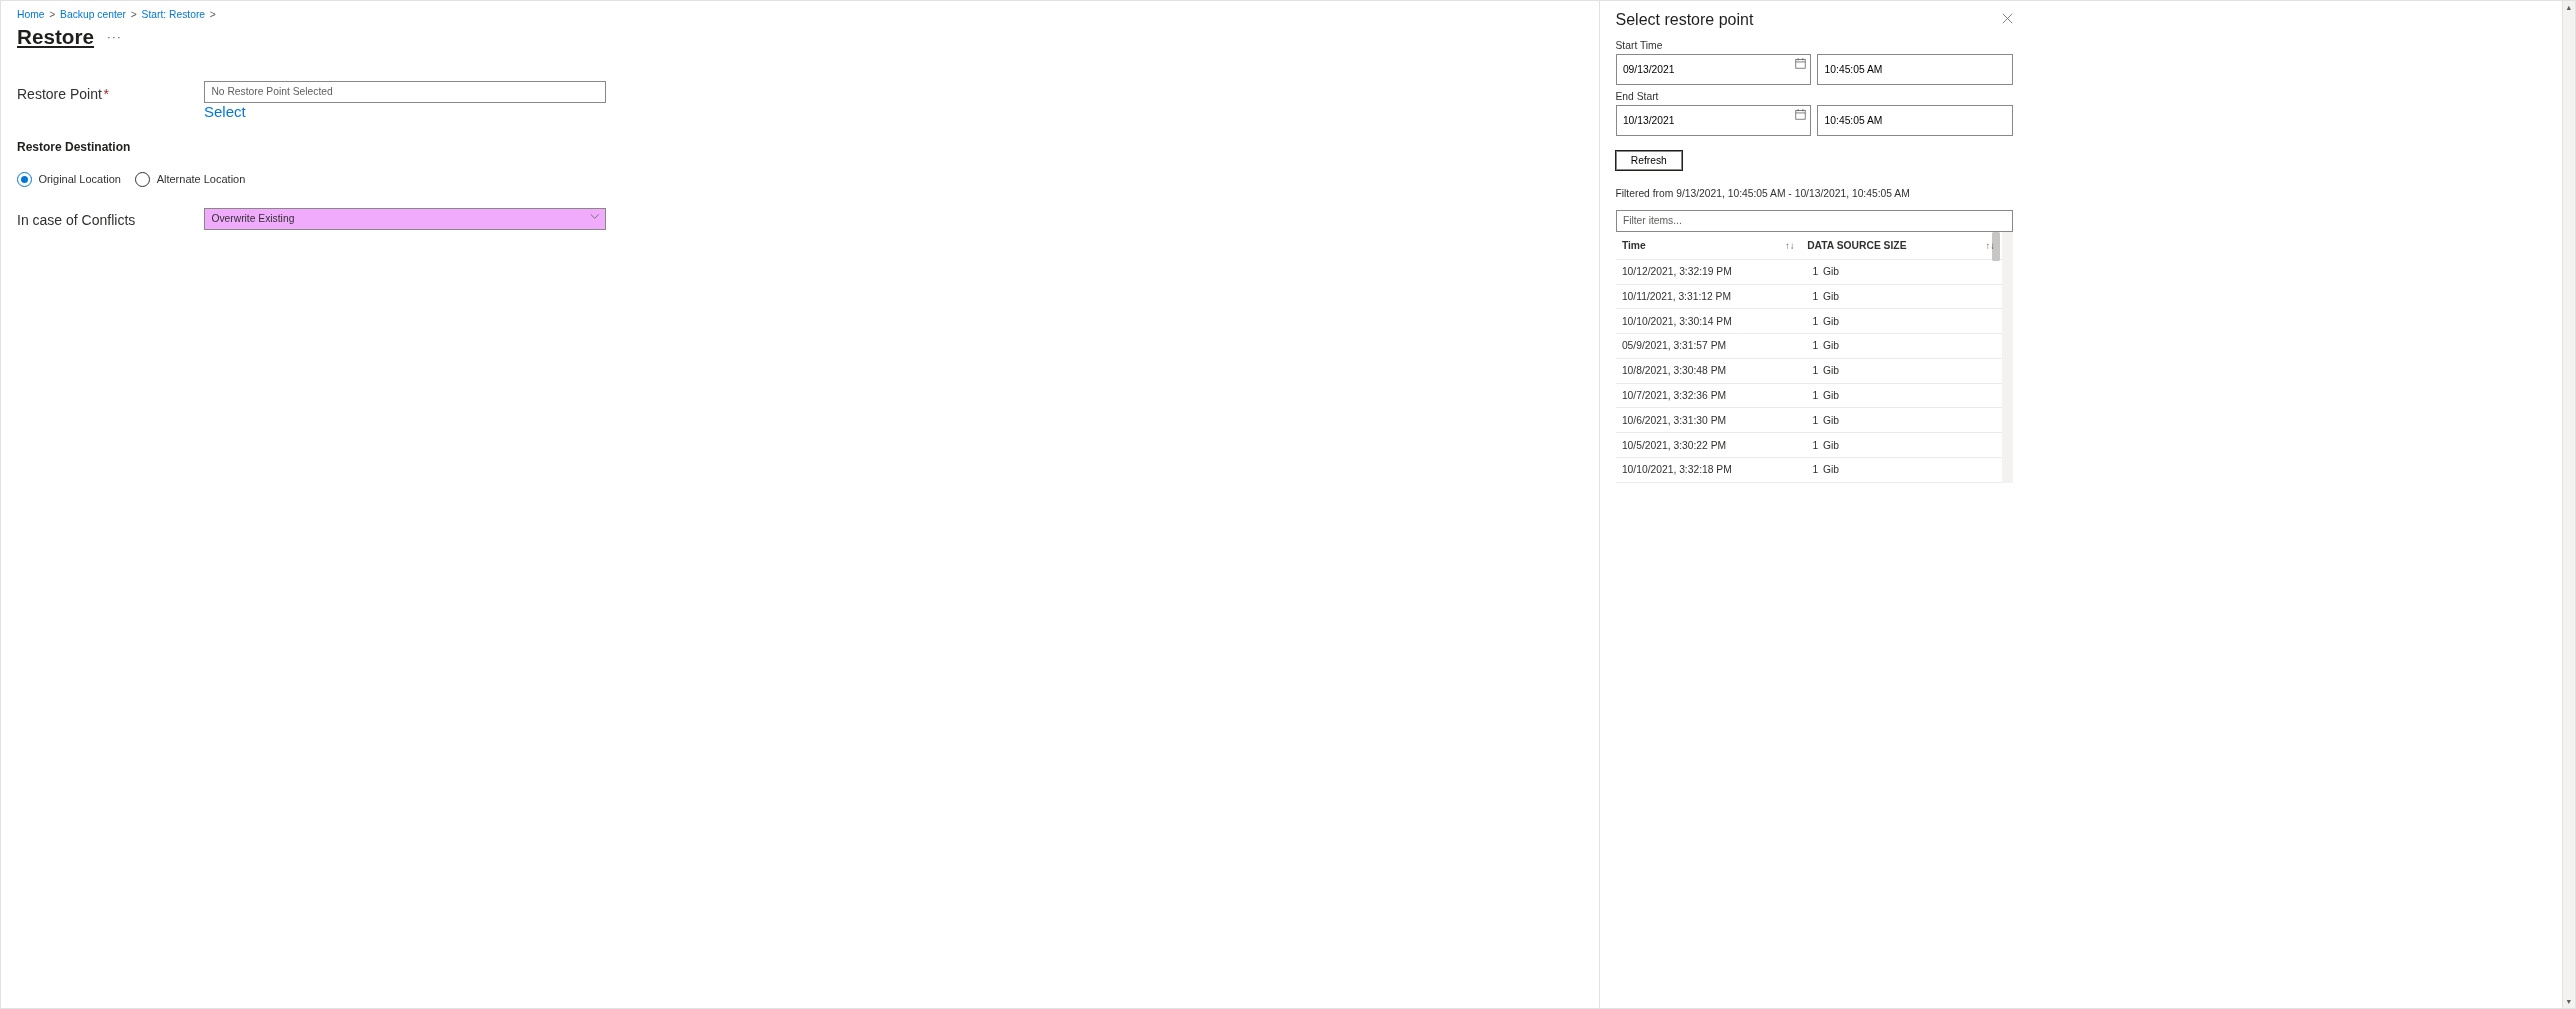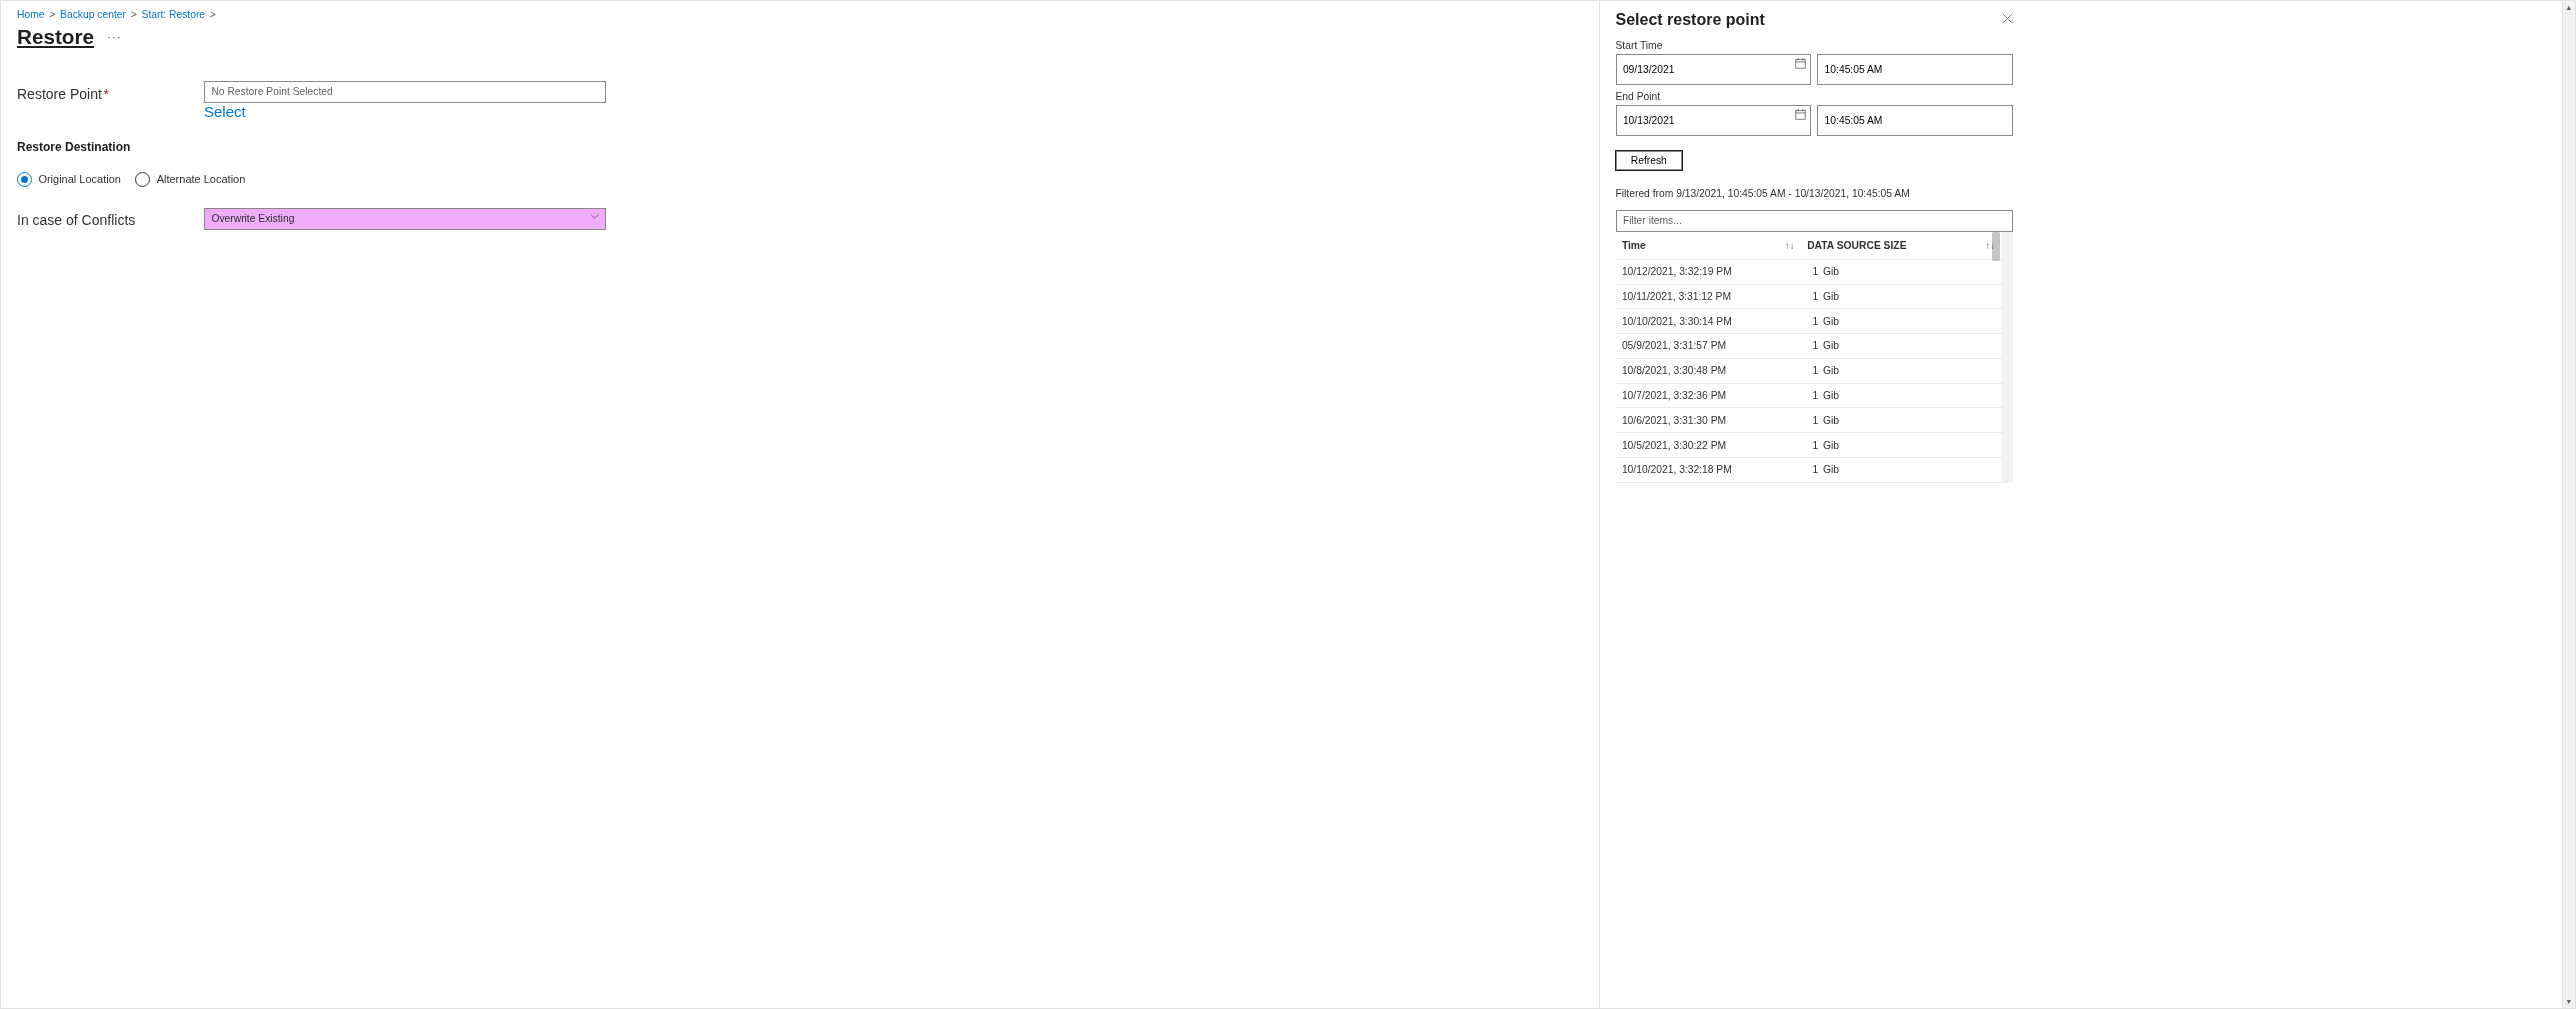--- a/index.html
+++ b/index.html
@@ -153,21 +153,21 @@
     position: relative;
   }
   .panel-header {
     display: flex;
     align-items: center;
     justify-content: space-between;
     padding: 9.5px 16px 8px 16px;
   }
   .panel-title {
     font-size: 16px;
-    font-weight: 700;
+    font-weight: 400;
     color: #201f1e;
   }
   .close-btn {
     cursor: pointer;
     color: #605e5c;
   }
   .panel-body {
     padding: 0 16px 0 16px;
     flex: 1;
     overflow: hidden;
@@ -376,21 +376,21 @@
                   <line x1="4" y1="0" x2="4" y2="3" stroke="#605e5c"></line>
                   <line x1="10" y1="0" x2="10" y2="3" stroke="#605e5c"></line>
                 </svg>
             </span>
           </div>
           <div class="time-box">
             <input class="time-input" type="text" value="10:45:05 AM" style="">
           </div>
         </div>
 
-        <div class="field-label">End Point</div>
+        <div class="field-label">End Start</div>
         <div class="dt-row">
           <div class="date-box">
             <input class="date-input" type="text" value="10/13/2021" style="">
             <span class="cal-icon">
               <svg width="11" height="11" viewBox="0 0 14 14">
                   <rect x="1" y="2" width="12" height="11" fill="none" stroke="#605e5c"></rect>
                   <line x1="1" y1="5" x2="13" y2="5" stroke="#605e5c"></line>
                   <line x1="4" y1="0" x2="4" y2="3" stroke="#605e5c"></line>
                   <line x1="10" y1="0" x2="10" y2="3" stroke="#605e5c"></line>
                 </svg>

